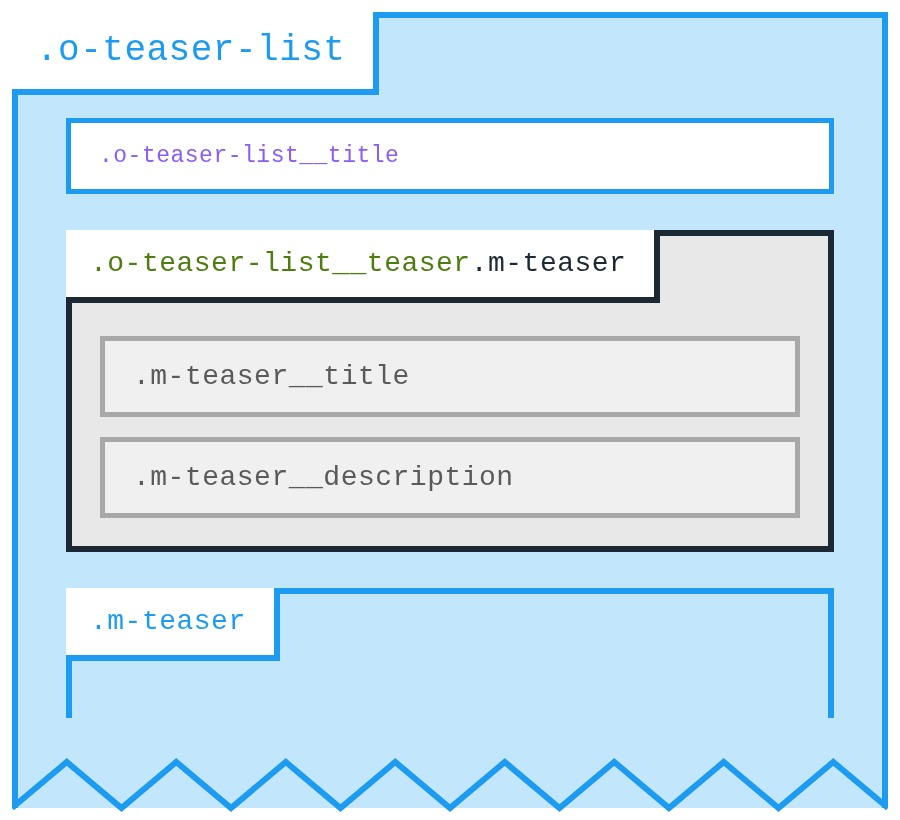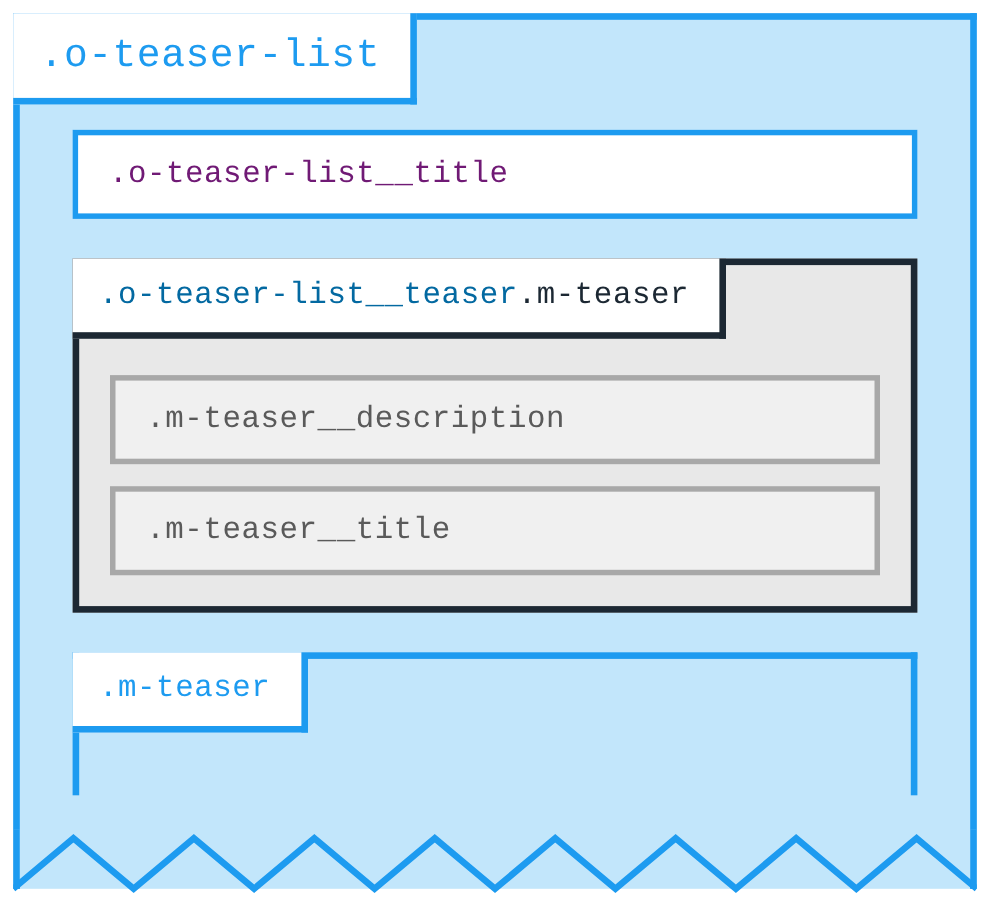--- a/index.html
+++ b/index.html
@@ -40,23 +40,23 @@
     .content-area {
       padding: 100px 48px 0 48px;
     }
     .title-box {
       background: #ffffff;
       border: 5px solid #1d9bf0;
       padding: 20px 28px;
       margin-bottom: 36px;
     }
     .title-text {
-      font-size: 28px;
+      font-size: 23px;
       font-weight: 500;
-      color: #701a75;
+      color: #8b5cf6;
       letter-spacing: 0.5px;
     }
     .teaser-component {
       position: relative;
       background: #e8e8e8;
       border: 6px solid #1c2833;
       padding: 100px 28px 28px 28px;
       margin-bottom: 36px;
     }
     .teaser-label {
@@ -66,21 +66,21 @@
       background: #ffffff;
       border: 6px solid #1c2833;
       border-top: none;
       border-left: none;
       padding: 18px 28px 18px 24px;
       font-size: 28px;
       font-weight: 500;
       letter-spacing: 0.5px;
     }
     .teaser-label .part1 {
-      color: #0369a1;
+      color: #4d7c0f;
     }
     .teaser-label .part2 {
       color: #1c2833;
     }
     .inner-box {
       background: #f0f0f0;
       border: 5px solid #a8a8a8;
       padding: 20px 28px;
       margin-bottom: 20px;
     }
@@ -141,25 +141,25 @@
     <div class="title-box">
       <div class="title-text">.o-teaser-list__title</div>
     </div>
 
     <div class="teaser-component">
       <div class="teaser-label">
         <span class="part1">.o-teaser-list__teaser</span><span class="part2">.m-teaser</span>
       </div>
 
       <div class="inner-box">
-        <div class="inner-text">.m-teaser__description</div>
+        <div class="inner-text">.m-teaser__title</div>
       </div>
 
       <div class="inner-box">
-        <div class="inner-text">.m-teaser__title</div>
+        <div class="inner-text">.m-teaser__description</div>
       </div>
     </div>
 
     <div class="second-teaser">
       <div class="second-teaser-label">
         <span>.m-teaser</span>
       </div>
     </div>
 
   </div>

